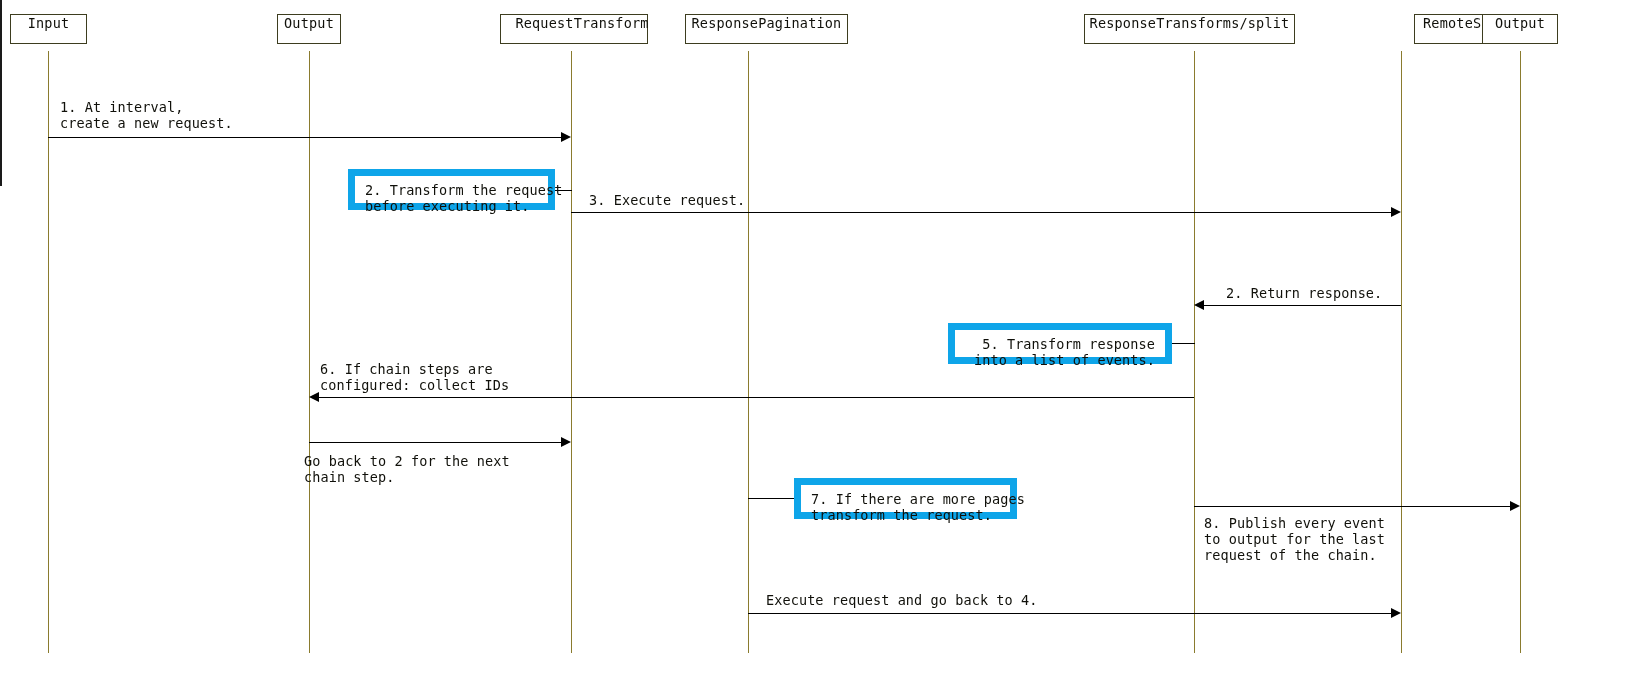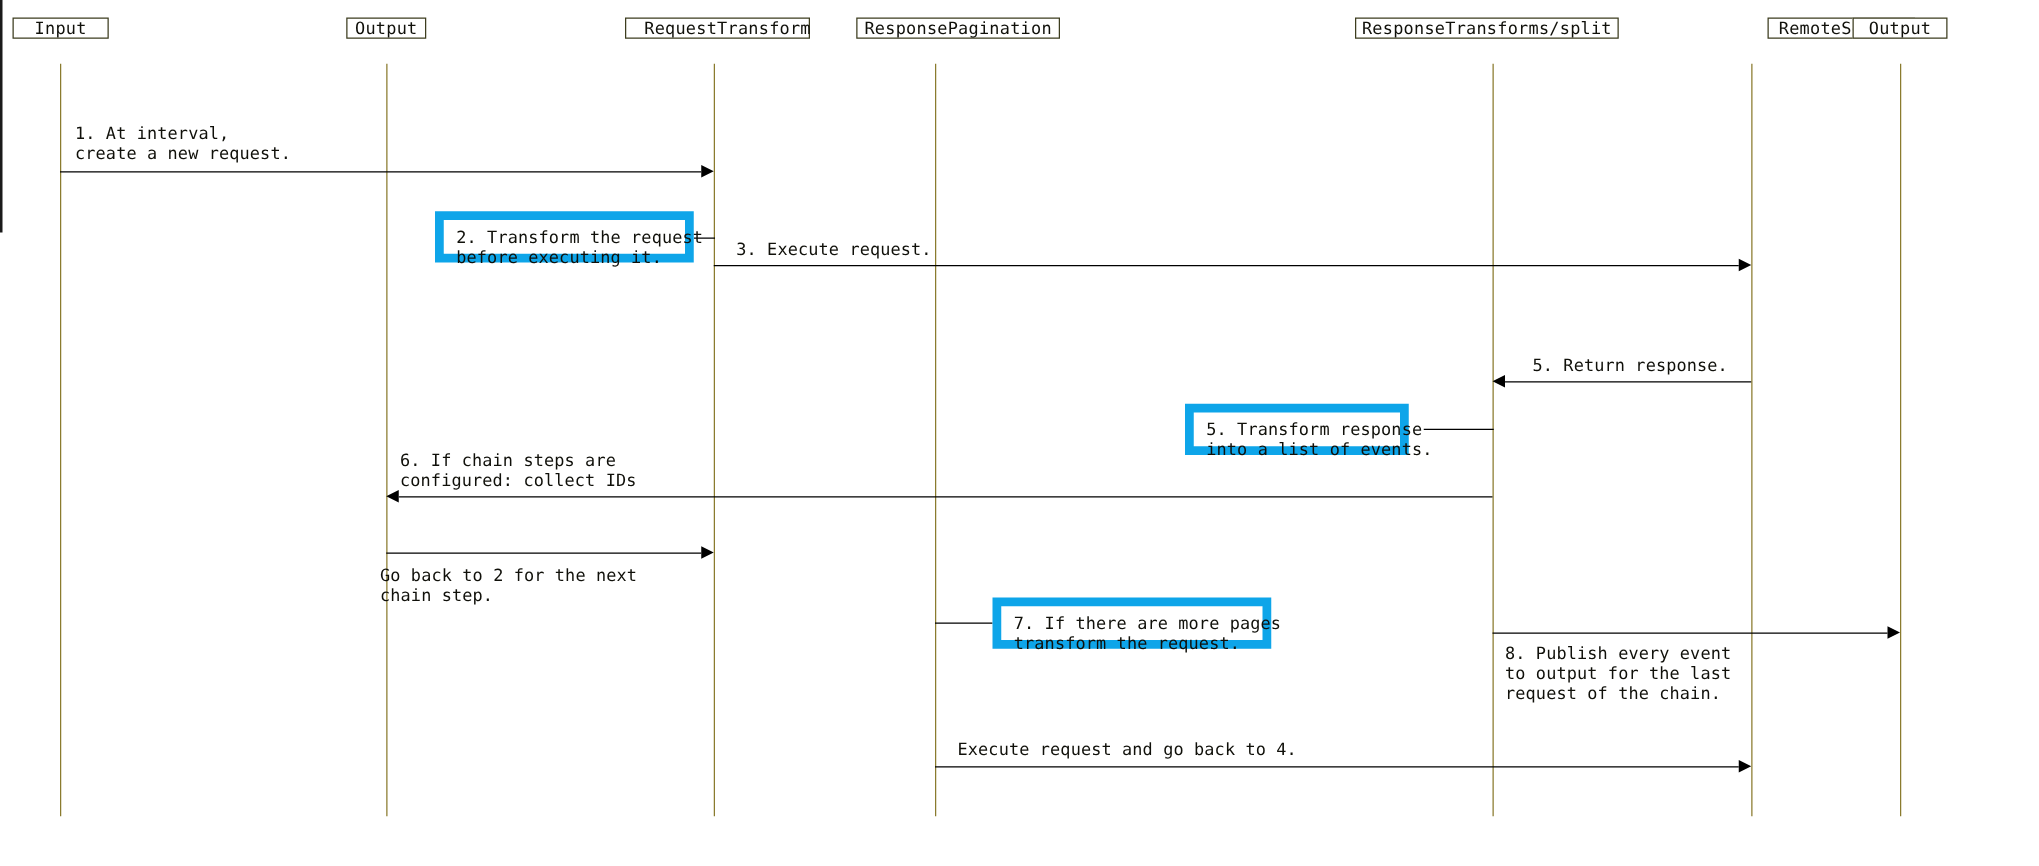--- a/index.html
+++ b/index.html
@@ -25,23 +25,22 @@
     height: 186px;
     background: #1a1a1a;
   }
   
   .participant {
     position: absolute;
     box-sizing: border-box;
     border: 1px solid #3d3d1f;
     background: #ffffff;
     display: flex;
-    align-items: center;
     justify-content: center;
-    height: 17px;
+    height: 30px;
     font-size: 13.5px;
     color: #10100a;
     letter-spacing: 0.2px;
     white-space: nowrap;
   }
   
   .lifeline {
     position: absolute;
     width: 1px;
     background: #8a7b2e;
@@ -136,26 +135,26 @@
   <div class="arrow-head right" style="left:561px; top:132px;"></div>
 
   <div class="note-connector" style="left:555px; top:190px; width:17px;"></div>
   <div class="note" style="left:348px; top:169px; width:207px; height:41px;">2. Transform the request
 before executing it.</div>
 
   <div class="msg-label" style="left:589px; top:192px;">3. Execute request.</div>
   <div class="msg-line" style="left:571px; top:212px; width:820px;"></div>
   <div class="arrow-head right" style="left:1391px; top:207px;"></div>
 
-  <div class="msg-label" style="left:1226px; top:285px;">5. Return response.</div>
+  <div class="msg-label" style="left:1226px; top:285px;">2. Return response.</div>
   <div class="msg-line" style="left:1204px; top:305px; width:197px;"></div>
   <div class="arrow-head left" style="left:1194px; top:300px;"></div>
 
   <div class="note-connector" style="left:1139px; top:343px; width:56px;"></div>
-  <div class="note" style="left:948px; top:323px; width:179px; height:41px;text-align:right;">5. Transform response
+  <div class="note" style="left:948px; top:323px; width:224px; height:41px;text-align:right;">5. Transform response
 into a list of events.</div>
 
   <div class="msg-label" style="left:320px; top:361px;">6. If chain steps are
 configured: collect IDs</div>
   <div class="msg-line" style="left:319px; top:397px; width:875px;"></div>
   <div class="arrow-head left" style="left:309px; top:392px;"></div>
 
   <div class="msg-line" style="left:309px; top:442px; width:252px;"></div>
   <div class="arrow-head right" style="left:561px; top:437px;"></div>
   <div class="msg-label" style="left:304px; top:453px;">Go back to 2 for the next

